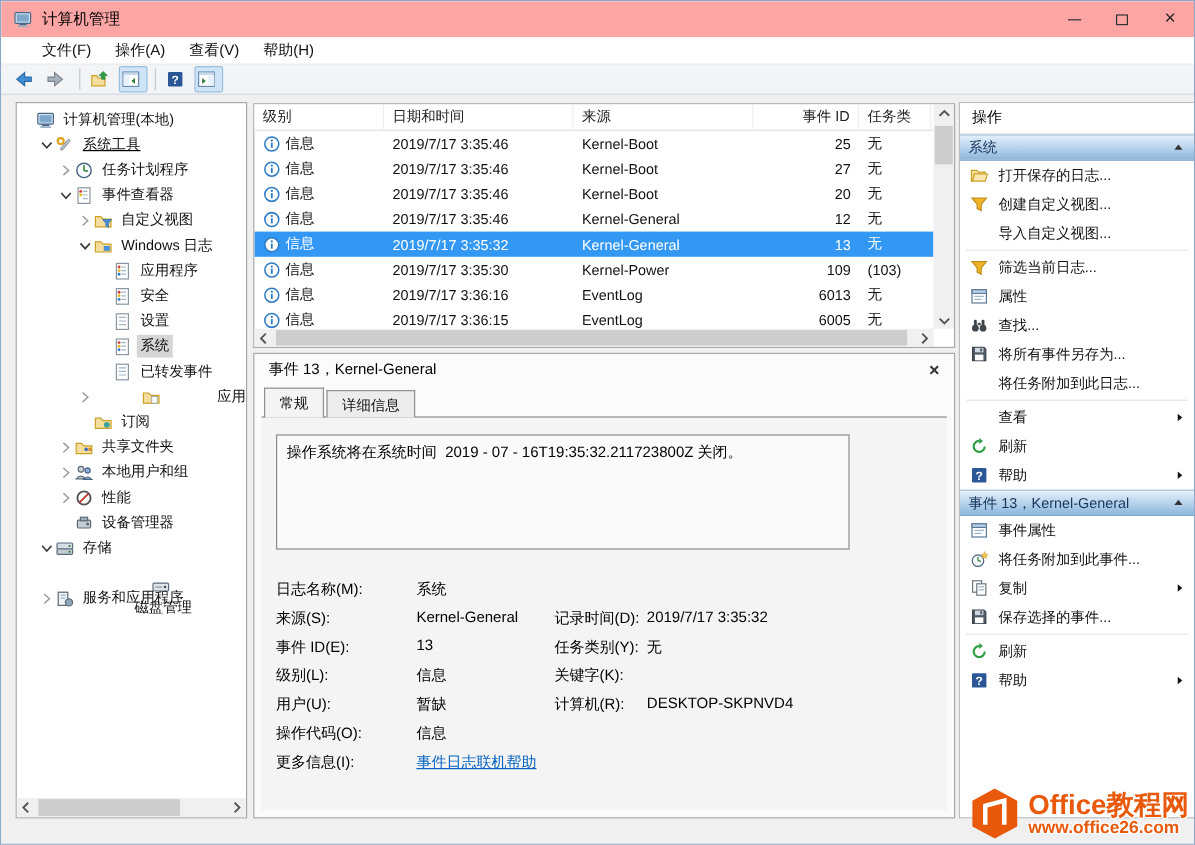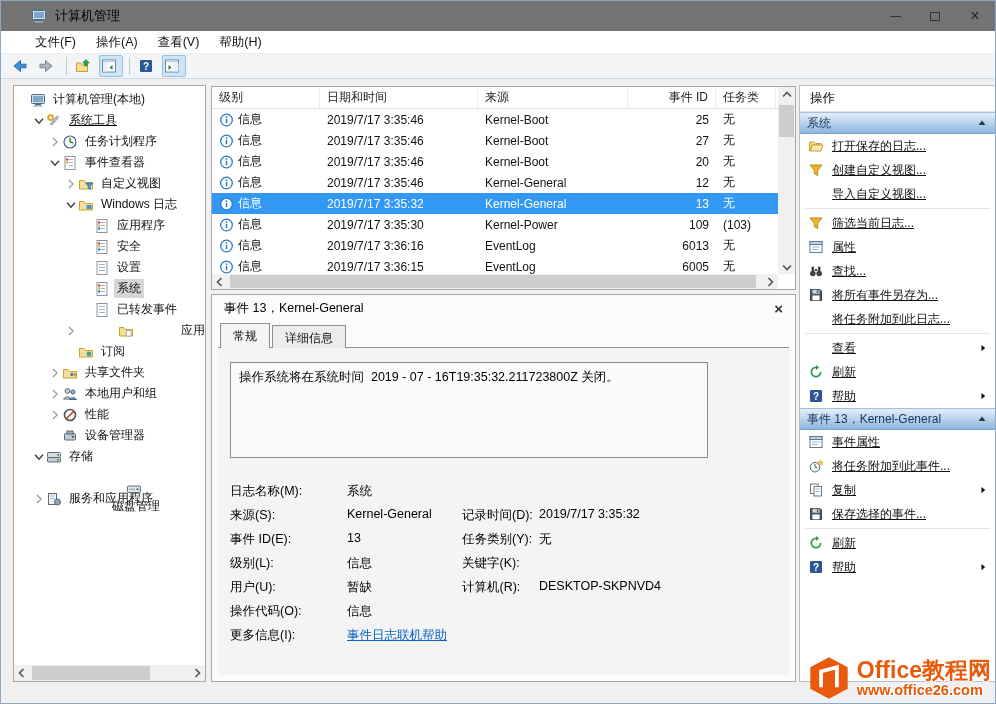--- a/index.html
+++ b/index.html
@@ -1,20 +1,20 @@
 <!DOCTYPE html>
 <html><head>
 <meta charset="utf-8">
 <style>
   * { box-sizing: border-box; }
   body { margin:0; background:#e8e8e8; font-family:"Liberation Sans", sans-serif; }
   .window { position:relative; width:996px; height:704px; background:#fff; border:1px solid #8aa8c8; overflow:hidden; }
 
   
-  .titlebar { position:absolute; top:0; left:0; right:0; height:30px; display:flex; align-items:center; background:#737373;padding-left:20px; }
+  .titlebar { position:absolute; top:0; left:0; right:0; height:30px; display:flex; align-items:center; background:#fca5a5; }
   .tb-icon { margin-left:10px; width:16px; height:16px; display:inline-flex; }
   .tb-title { margin-left:8px; font-size:13px; color:#000; }
   .win-btns { margin-left:auto; display:flex; height:100%; }
   .win-btn { width:40px; height:100%; display:flex; align-items:center; justify-content:center; color:#222; }
   .glyph-min { width:11px; height:1px; background:#333; }
   .glyph-max { width:10px; height:9px; border:1px solid #333; }
   .glyph-close { font-size:16px; line-height:1; }
 
   
   .menubar { position:absolute; top:30px; left:0; right:0; height:22px; display:flex; align-items:center; padding-left:24px; font-size:12.5px; background:#fff; }
@@ -70,21 +70,21 @@
   .f-row span { position:absolute; white-space:nowrap; }
   .fl  { left:12px; }  .fv  { left:129px; }
   .fl2 { left:244px; } .fv2 { left:321px; }
   .fv.link { color:#0563c1; text-decoration:underline; }
 
   
   #actionPane { left:798px; top:6px; width:197px; height:597px; border:1px solid #bdbdbd; }
   .a-title { height:26px; display:flex; align-items:center; padding-left:10px; font-size:12.5px; color:#000; border-bottom:1px solid #e3e3e3; background:#fff; }
   .a-sec-h { height:22px; display:flex; align-items:center; padding:0 7px; font-size:12px; color:#17365d; background:linear-gradient(#e3f0fb,#8db6dc); border-top:1px solid #a3bed8; border-bottom:1px solid #7da3c6; }
   .a-sec-h .caret { margin-left:auto; width:12px; height:12px; display:inline-flex; }
-  .a-item { height:24px; display:flex; align-items:center; padding-left:8px; font-size:12px; color:#111; position:relative;text-decoration:underline; }
+  .a-item { height:24px; display:flex; align-items:center; padding-left:8px; font-size:12px; color:#111; position:relative; }
   .a-icon-col { width:24px; display:inline-flex; flex:none; }
   .a-sub { position:absolute; right:7px; width:10px; height:10px; display:inline-flex; }
   .a-sep { height:1px; background:#e4e4e4; margin:2px 5px; }
 
   
   .watermark { position:absolute; right:4px; bottom:2px; display:flex; align-items:center; gap:5px; z-index:10; }
   .wm-hex { width:46px; height:46px; display:inline-flex; }
   .wm-l1 { font-size:23px; font-weight:bold; color:#e8590c; line-height:1.05;
            text-shadow:-1px -1px 0 #fff,1px -1px 0 #fff,-1px 1px 0 #fff,1px 1px 0 #fff; }
   .wm-l2 { font-size:14.5px; font-weight:bold; color:#e8590c;

